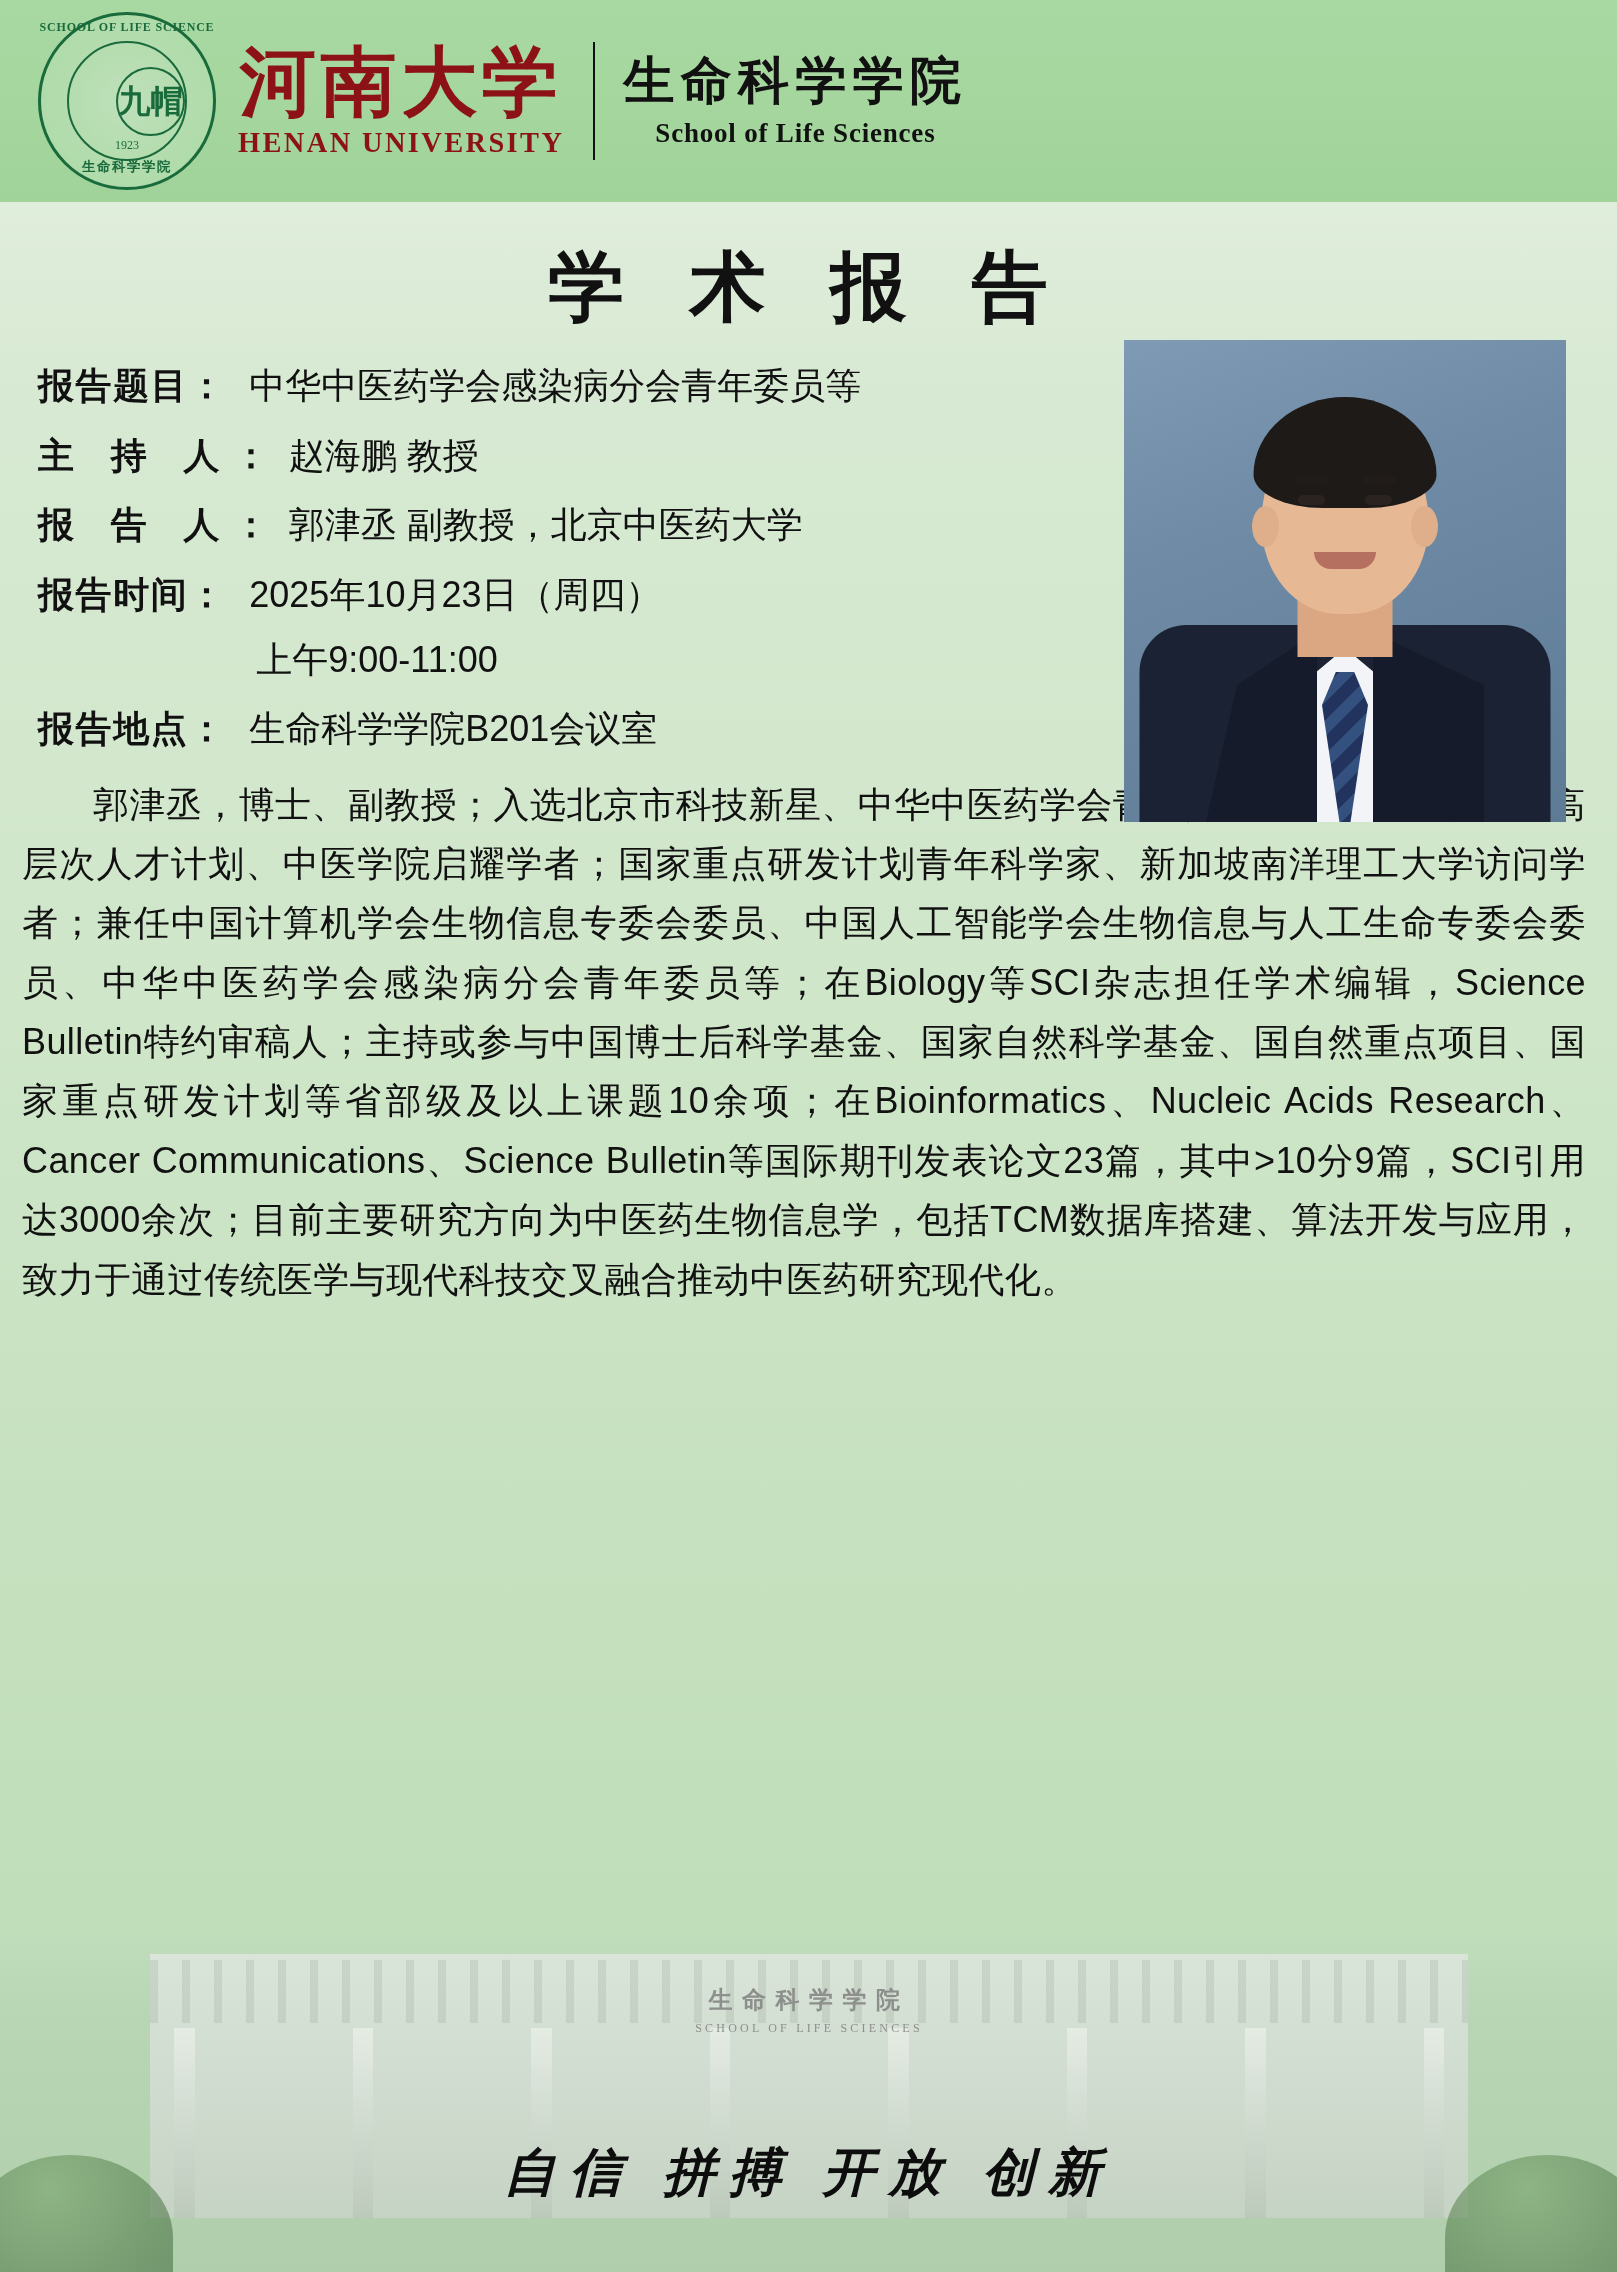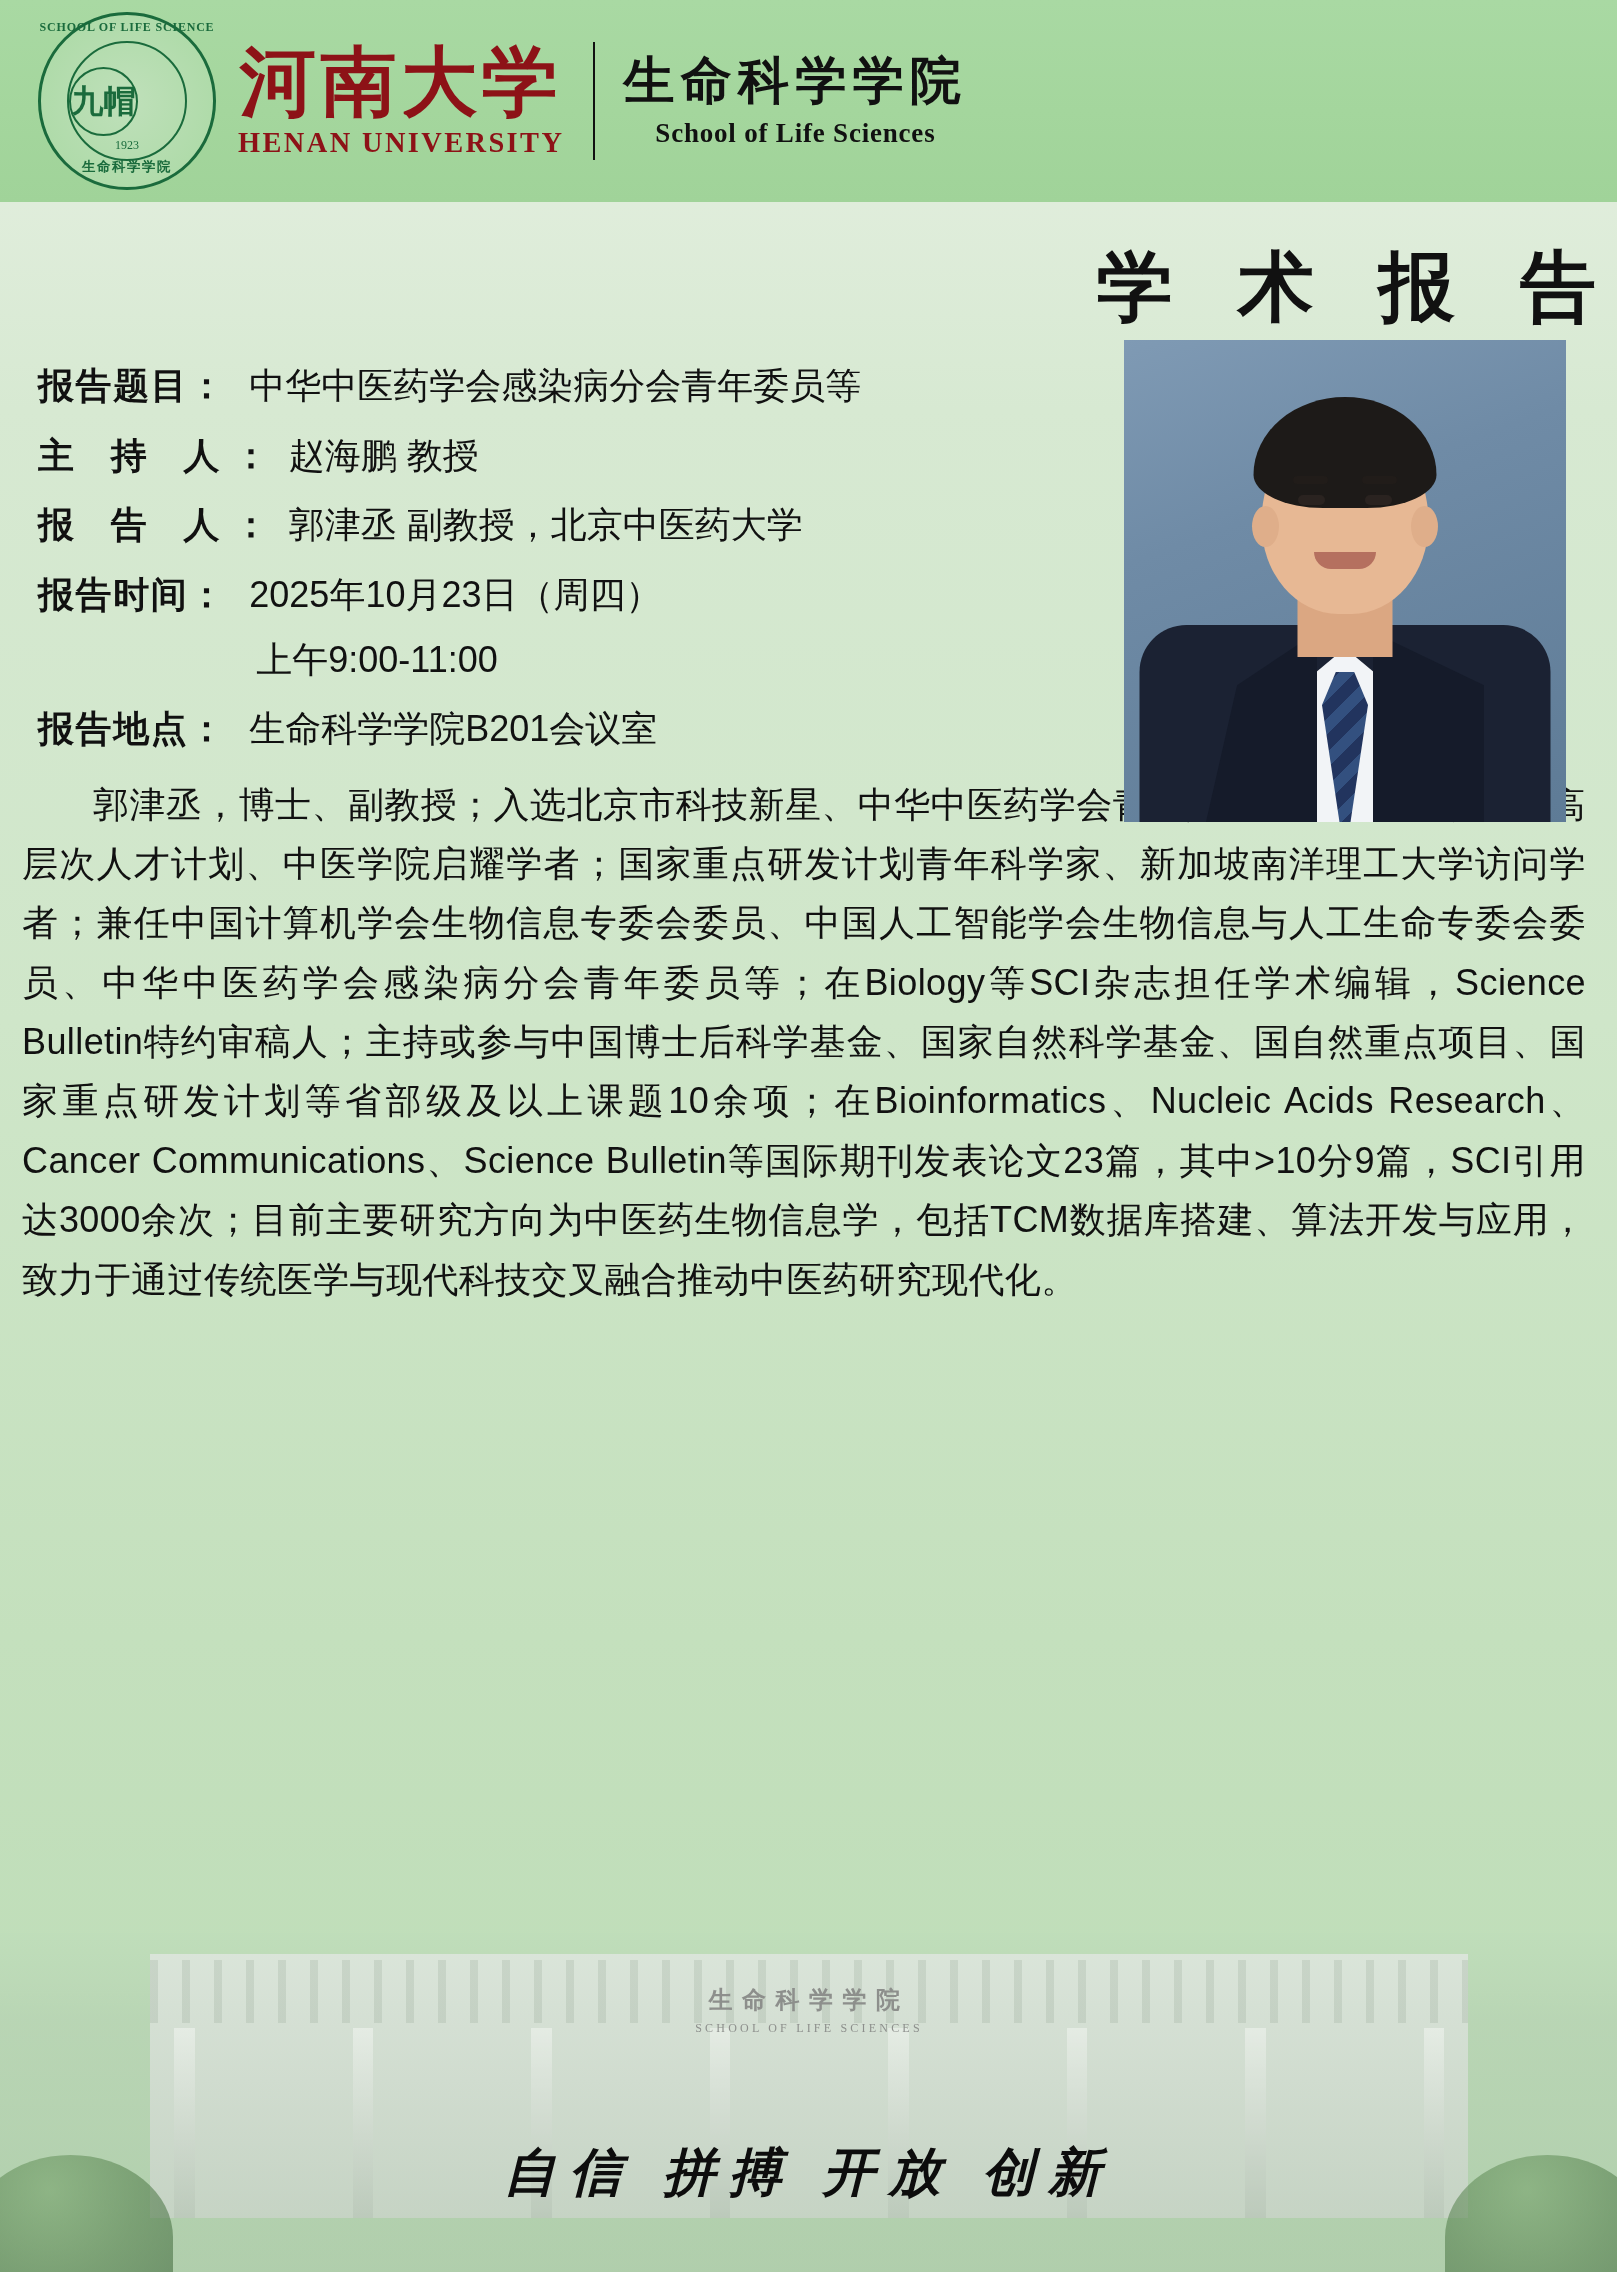--- a/index.html
+++ b/index.html
@@ -46,21 +46,21 @@
     box-sizing: border-box;
   }
   .seal-inner {
     position: absolute;
     inset: 35px;
     border-radius: 50%;
     border: 2.4px solid #1a6b3c;
     box-sizing: border-box;
     display: flex;
     align-items: center;
-    justify-content: flex-start;
+    justify-content: flex-end;
   }
   .seal-core {
     width: 65px;
     height: 65px;
     border-radius: 50%;
     border: 2.4px solid #1a6b3c;
     display: flex;
     align-items: center;
     justify-content: center;
     font-family: "Liberation Serif", "DejaVu Serif", serif;
@@ -152,21 +152,21 @@
     font-family: "Liberation Serif", "DejaVu Serif", serif;
     font-size: 27px;
     font-weight: bold;
     color: #111;
     letter-spacing: 0.8px;
     margin-top: 8px;
   }
 
   
   .poster-title {
-    text-align: right;
+    text-align: center;
     font-size: 76px;
     font-weight: bold;
     color: #111;
     letter-spacing: 22px;
     padding: 35px 0 14.2px 0;
     font-family: "Liberation Sans", "DejaVu Sans", sans-serif;
   }
 
   
   .info-area {

